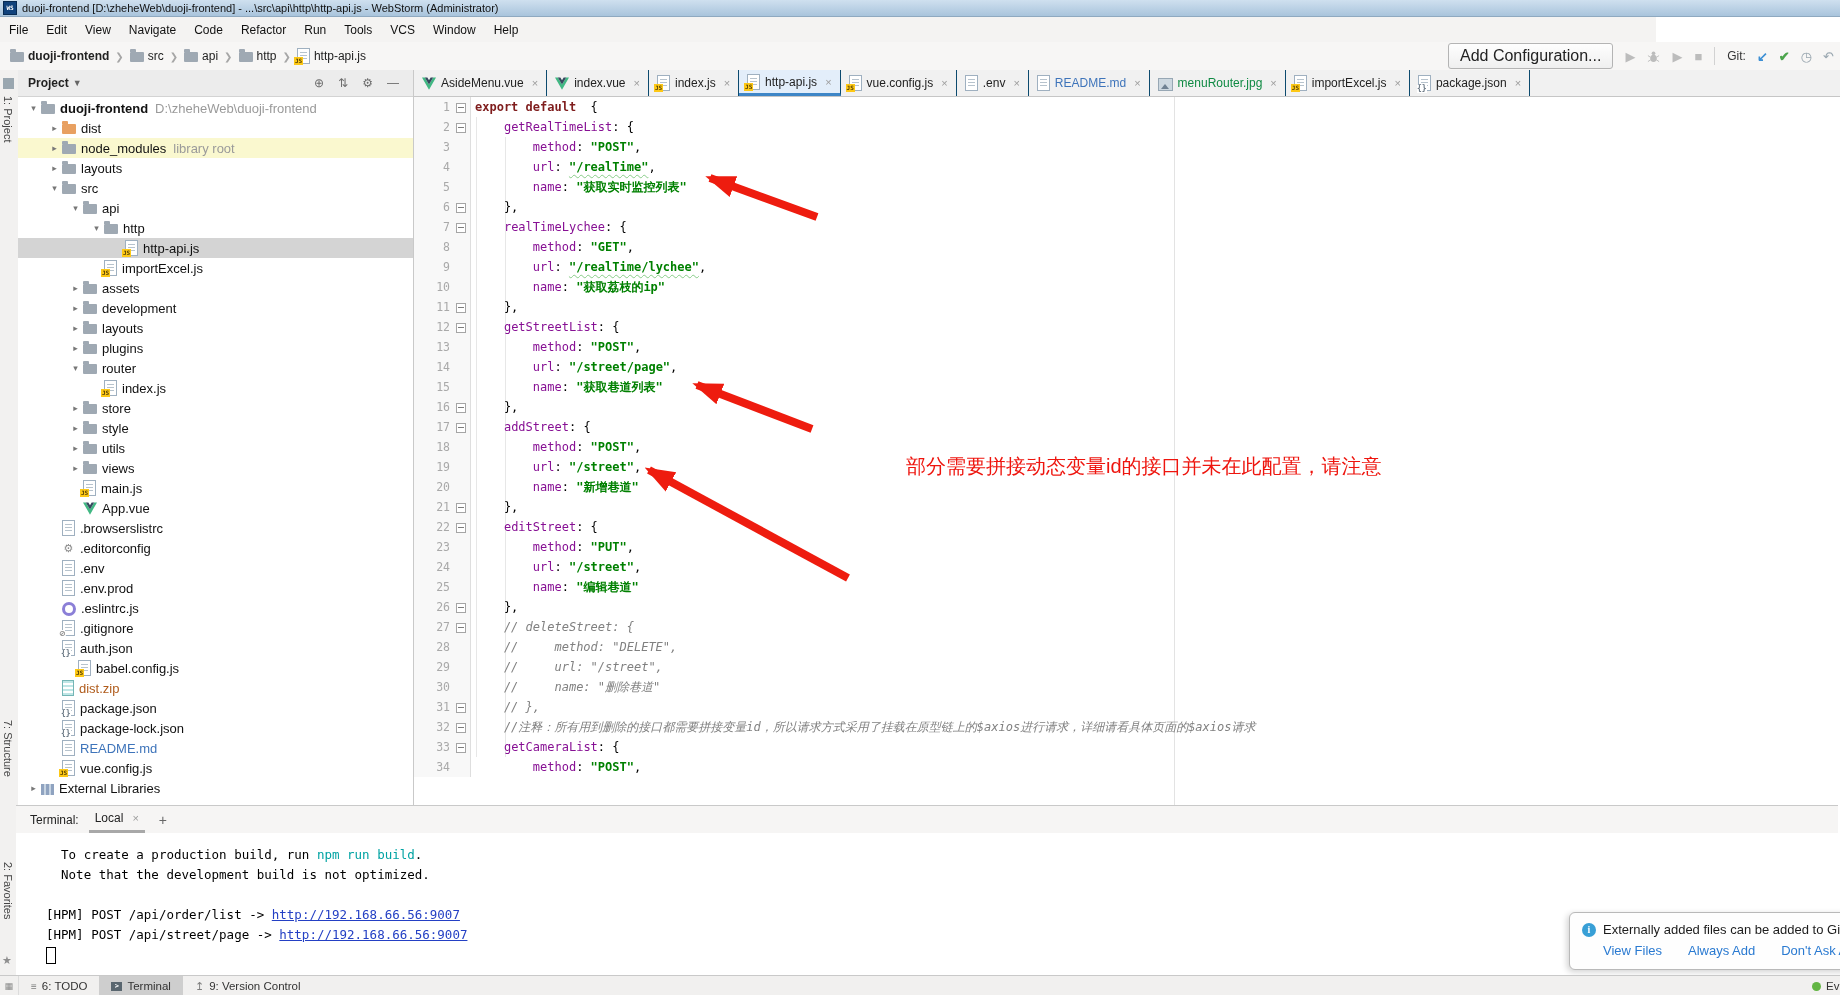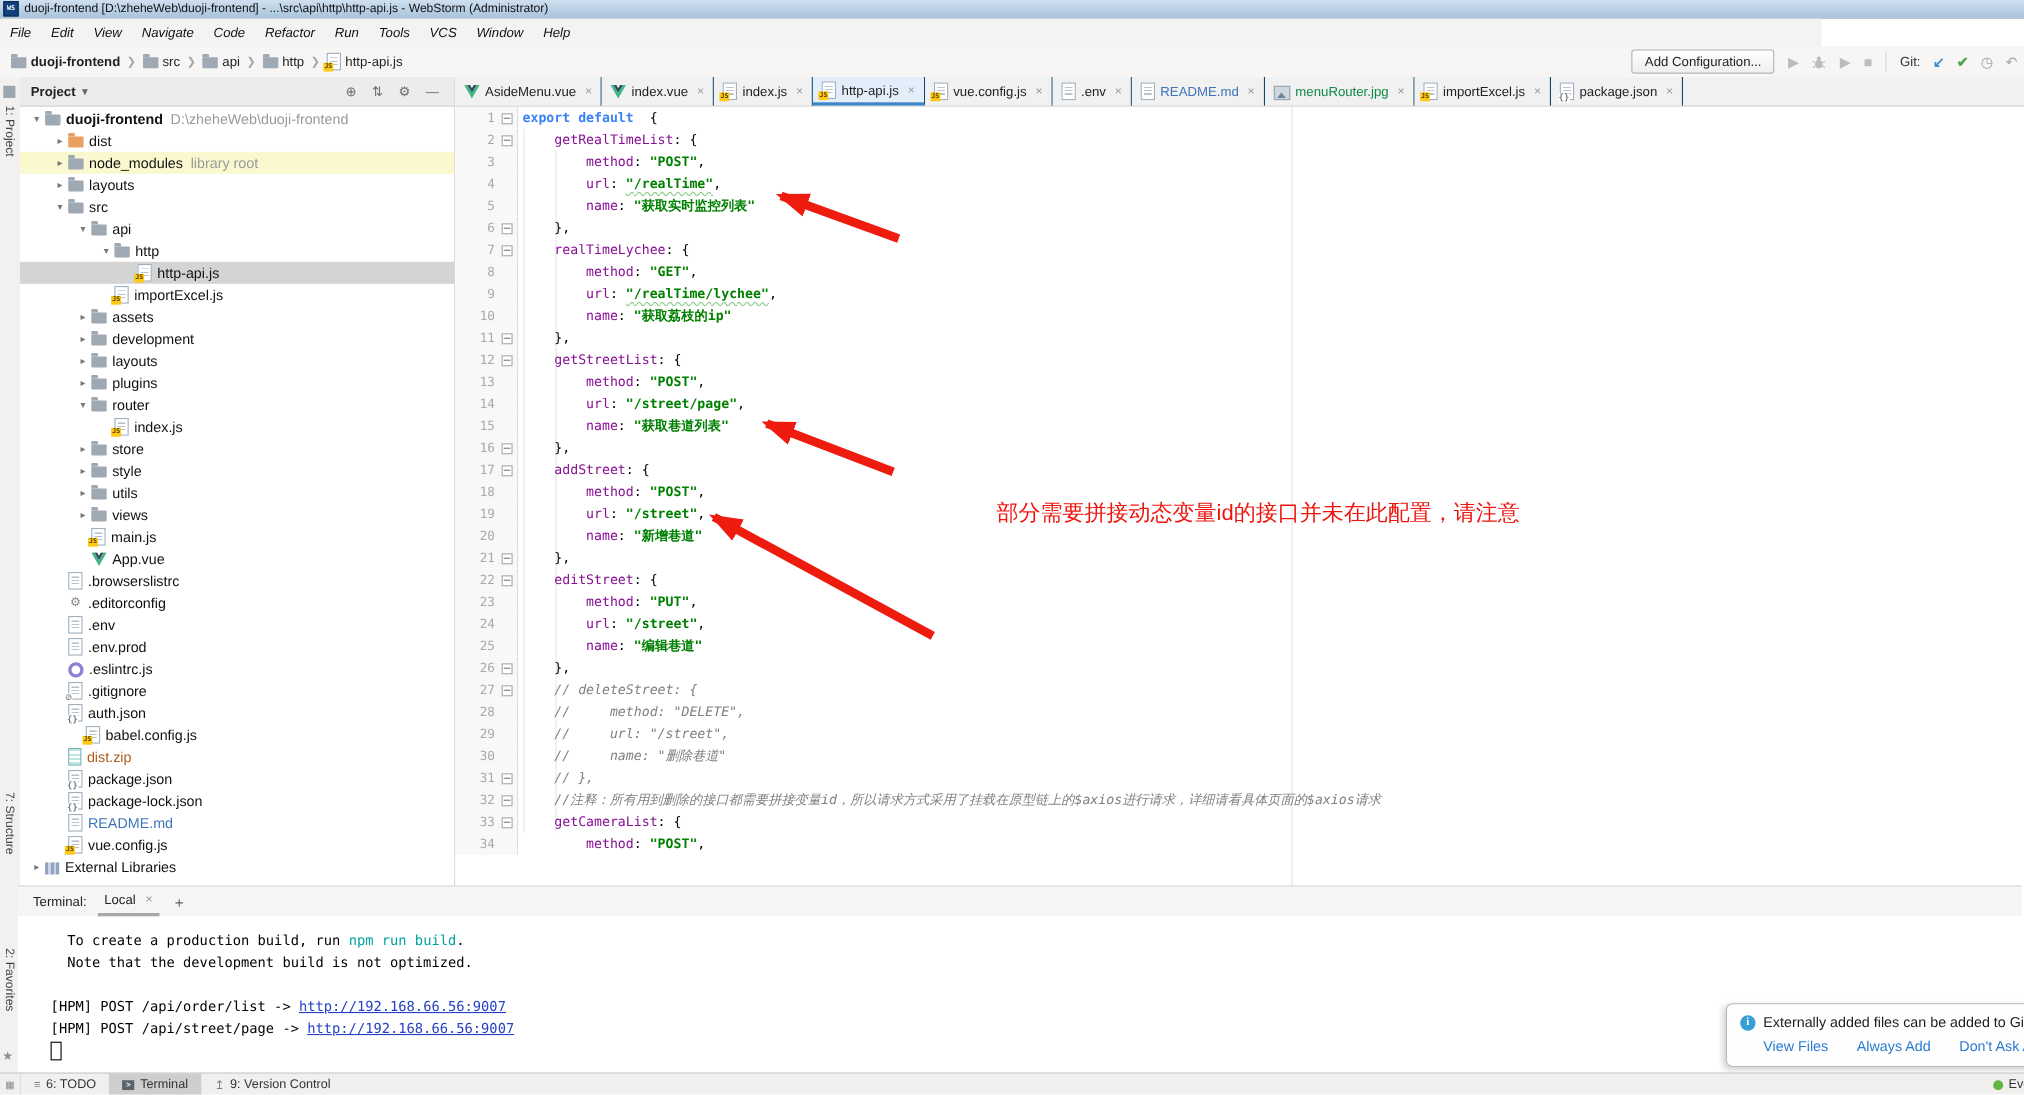--- a/index.html
+++ b/index.html
@@ -9,31 +9,31 @@
     -webkit-font-smoothing:antialiased;
   }
   
   .titlebar{position:absolute;left:0;top:0;width:1840px;height:16px;
     background:linear-gradient(#cfe0ef,#a9c4dc);display:flex;align-items:center;
     font-size:11px;color:#111;border-bottom:1px solid #8fa9c0;}
   .ws-logo{width:12px;height:12px;margin:0 5px 0 3px;background:#10427c;color:#fff;
     font:bold 6px/12px "DejaVu Sans Mono",monospace;text-align:center;border:1px solid #072a52;}
   
   .menubar{position:absolute;left:0;top:17px;width:1656px;height:25px;background:#f4f3f2;
-    display:flex;align-items:center;font-size:12px;color:#111;border-bottom:1px solid #e0e0e0;font-style:italic;}
+    display:flex;align-items:center;font-size:12px;color:#111;border-bottom:1px solid #e0e0e0;}
   .menu-item{padding:3px 9px;cursor:default;}
   
   .toolbar-row{position:absolute;left:0;top:42px;width:1840px;height:28px;background:#f7f6f5;
     border-bottom:1px solid #d8d8d8;display:flex;align-items:center;font-size:12px;color:#222;}
   .crumbs{display:flex;align-items:center;padding-left:8px;}
   .crumb{display:flex;align-items:center;gap:4px;padding:0 2px;}
   .crumb-sep{color:#a6a6a6;margin:0 4px;font-size:10px;}
   .toolbar-right{position:absolute;right:0;top:42px;height:28px;display:flex;align-items:center;gap:12px;padding-right:6px;}
   .add-config-btn{border:1px solid #b4b4b4;border-radius:3px;background:linear-gradient(#fefefe,#efefef);
-    padding:3px 11px;font-size:12px;color:#222;}
+    padding:3px 11px;font-size:16px;color:#222;}
   .run-icons{display:flex;align-items:center;gap:12px;color:#bcbcbc;font-size:13px;}
   .vdiv{width:1px;height:18px;background:#d2d2d2;}
   .git-group{display:flex;align-items:center;gap:11px;font-size:12px;color:#333;}
   .ic-update{color:#3d8fd4;font-size:13px;font-weight:bold;}
   .ic-commit{color:#4ca54c;font-size:13px;font-weight:bold;}
   .ic-clock,.ic-rollback{color:#9aa7b0;font-size:13px;}
   
   .left-strip{position:absolute;left:0;top:70px;width:18px;height:905px;background:#f2f1f0;border-right:1px solid #d7d7d7;}
   .strip-label{position:absolute;left:2px;writing-mode:vertical-rl;font-size:11px;color:#454545;white-space:nowrap;}
   .strip-icon{position:absolute;left:3px;width:11px;height:11px;background:#9aa7b0;}
@@ -83,21 +83,21 @@
   .code-wrap{position:absolute;left:0;top:27px;right:0;bottom:0;background:#fff;overflow:hidden;}
   .indent-guide{position:absolute;width:1px;background:#e7e7e7;}
   .margin-guide{position:absolute;left:760px;top:0;bottom:0;width:1px;background:#e3e3e3;}
   .code-row{display:flex;height:20px;line-height:20px;position:relative;}
   .gutter{width:56px;flex:none;background:#f8f8f8;border-right:1px solid #dedede;display:flex;align-items:center;}
   .lnum{width:36px;text-align:right;padding-right:4px;color:#a9a9a9;font:11.5px "DejaVu Sans Mono",monospace;}
   .fold{width:14px;height:20px;position:relative;}
   .fold.m::before{content:'';position:absolute;left:2px;top:6px;width:8px;height:8px;border:1px solid #a5a5a5;background:#fff;}
   .fold.m::after{content:'';position:absolute;left:4px;top:10px;width:6px;height:1px;background:#7c7c7c;}
   .code-text{padding-left:4px;white-space:pre;font:12px/20px "DejaVu Sans Mono","Liberation Sans",monospace;color:#000;}
-  .tk{color:#3b82f6;font-weight:bold;}
+  .tk{color:#7f1d1d;font-weight:bold;}
   .tp{color:#871094;}
   .ts{color:#008000;font-weight:bold;}
   .tw{text-decoration:underline wavy #88cc88 1px;text-underline-offset:3px;}
   .tc{color:#808080;font-style:italic;}
   .tt{color:#000;}
   .annotation{position:absolute;left:492px;top:356px;font-size:20px;color:#ee150e;white-space:nowrap;}
   .arrows{position:absolute;left:0;top:0;width:100%;height:100%;pointer-events:none;}
   
   .terminal{position:absolute;left:16px;top:805px;width:1822px;height:170px;background:#fff;border-top:1px solid #c9c9c9;}
   .term-header{height:27px;display:flex;align-items:center;font-size:12px;color:#222;background:#f6f5f4;}

